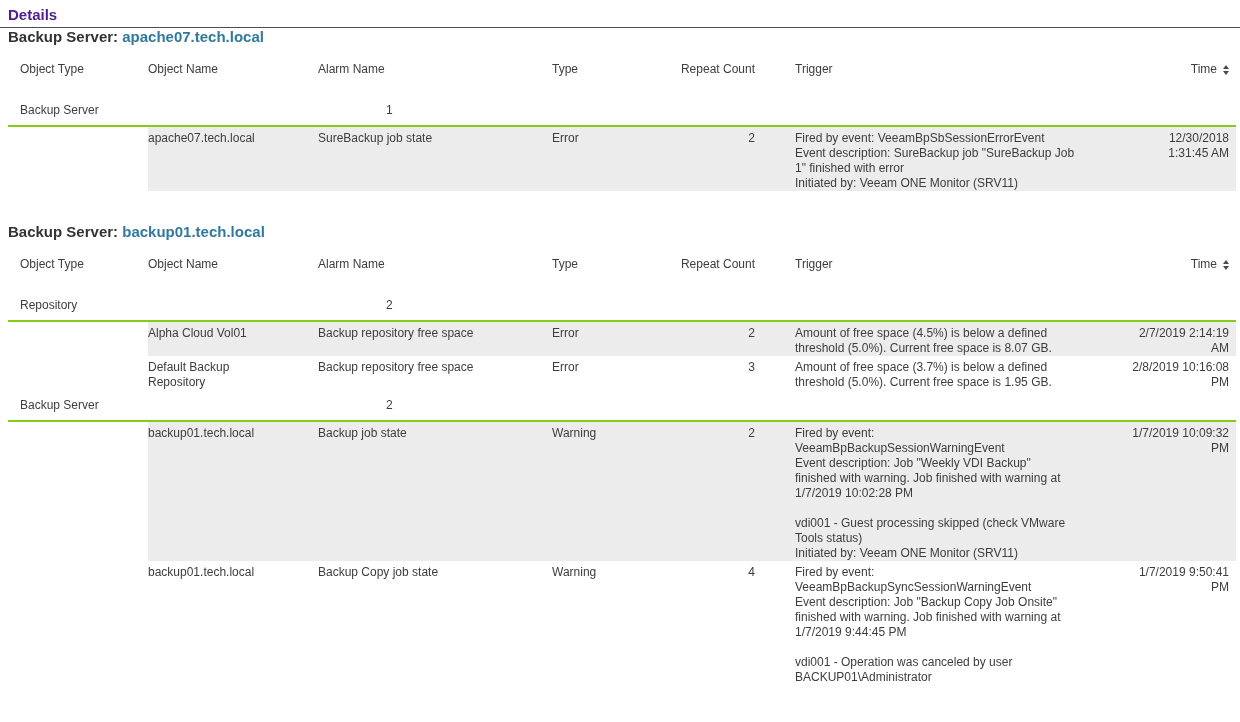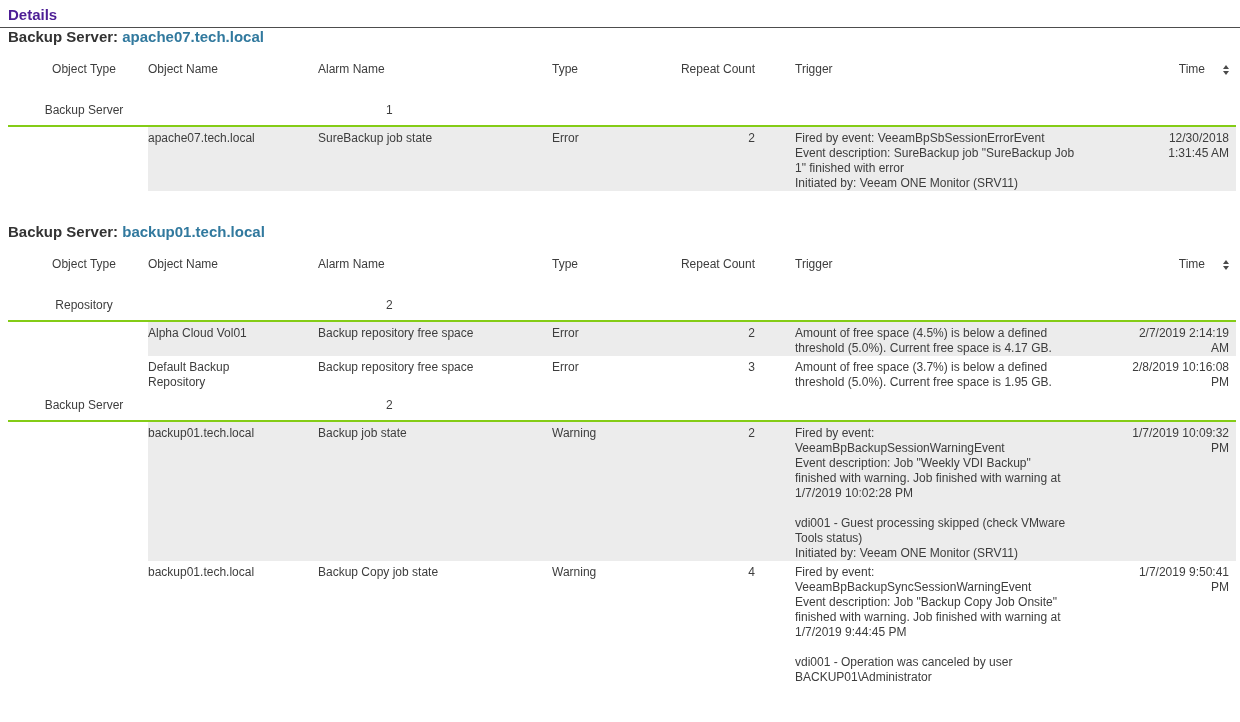--- a/index.html
+++ b/index.html
@@ -35,37 +35,37 @@
     padding-left: 0px;
   }
   .server-link { color: #31799e; }
   .trow {
     display: grid;
     grid-template-columns: 140px 170px 234px 120px 91px 365px minmax(0,1fr);
     font-size: 12px;
     line-height: 15px;
   }
   .cell { min-width: 0; }
-  .cell.c1 { padding-left: 12px; text-align: center; }
+  .cell.c1 { padding-left: 12px; }
   .cell.c2 { padding-right: 30px; }
   .cell.c3 { padding-right: 20px; }
   .cell.c5 { text-align: right; padding-right: 8px; }
   .cell.c6 { padding-left: 32px; padding-right: 53px; }
   .cell.c7 { text-align: right; padding-right: 7px; }
   .header-row .cell { padding-top: 16px; padding-bottom: 18px; }
   .group-row { border-bottom: 2px solid #84cc16; gap: 34px; }
   .group-row .cell { padding-top: 8px; padding-bottom: 7px; }
   .data-row .cell { padding-top: 4px; padding-bottom: 0px; }
   .data-row.shaded .cell:not(.c1) { background: #ececec; }
   .trigger-line { min-height: 15px; }
   .trigger-line b { font-weight: normal; }
   .time-head {
     display: inline-flex;
     align-items: center;
-    gap: 18px;
+    gap: 6px;
   }
   .sort-icon {
     display: inline-flex;
     flex-direction: column;
     gap: 2px;
   }
   .tri-up {
     width: 0; height: 0;
     border-left: 3px solid transparent;
     border-right: 3px solid transparent;
@@ -156,21 +156,21 @@
             <div class="cell c7"></div>
           </div>
           <div class="trow data-row shaded">
             <div class="cell c1"></div>
             <div class="cell c2">Alpha Cloud Vol01</div>
             <div class="cell c3">Backup repository free space</div>
             <div class="cell c4">Error</div>
             <div class="cell c5">2</div>
             <div class="cell c6">
               <div>
-                <div class="trigger-line"><span>Amount of free space (</span><b>4.5</b><span>%) is below a defined threshold (5.0%). Current free space is </span><b>4.17 GB</b><span>.</span></div>
+                <div class="trigger-line"><span>Amount of free space (</span><b>4.5</b><span>%) is below a defined threshold (5.0%). Current free space is </span><b>8.07 GB</b><span>.</span></div>
               </div>
             </div>
             <div class="cell c7">2/7/2019 2:14:19 AM</div>
           </div>
           <div class="trow data-row">
             <div class="cell c1"></div>
             <div class="cell c2">Default Backup Repository</div>
             <div class="cell c3">Backup repository free space</div>
             <div class="cell c4">Error</div>
             <div class="cell c5">3</div>

